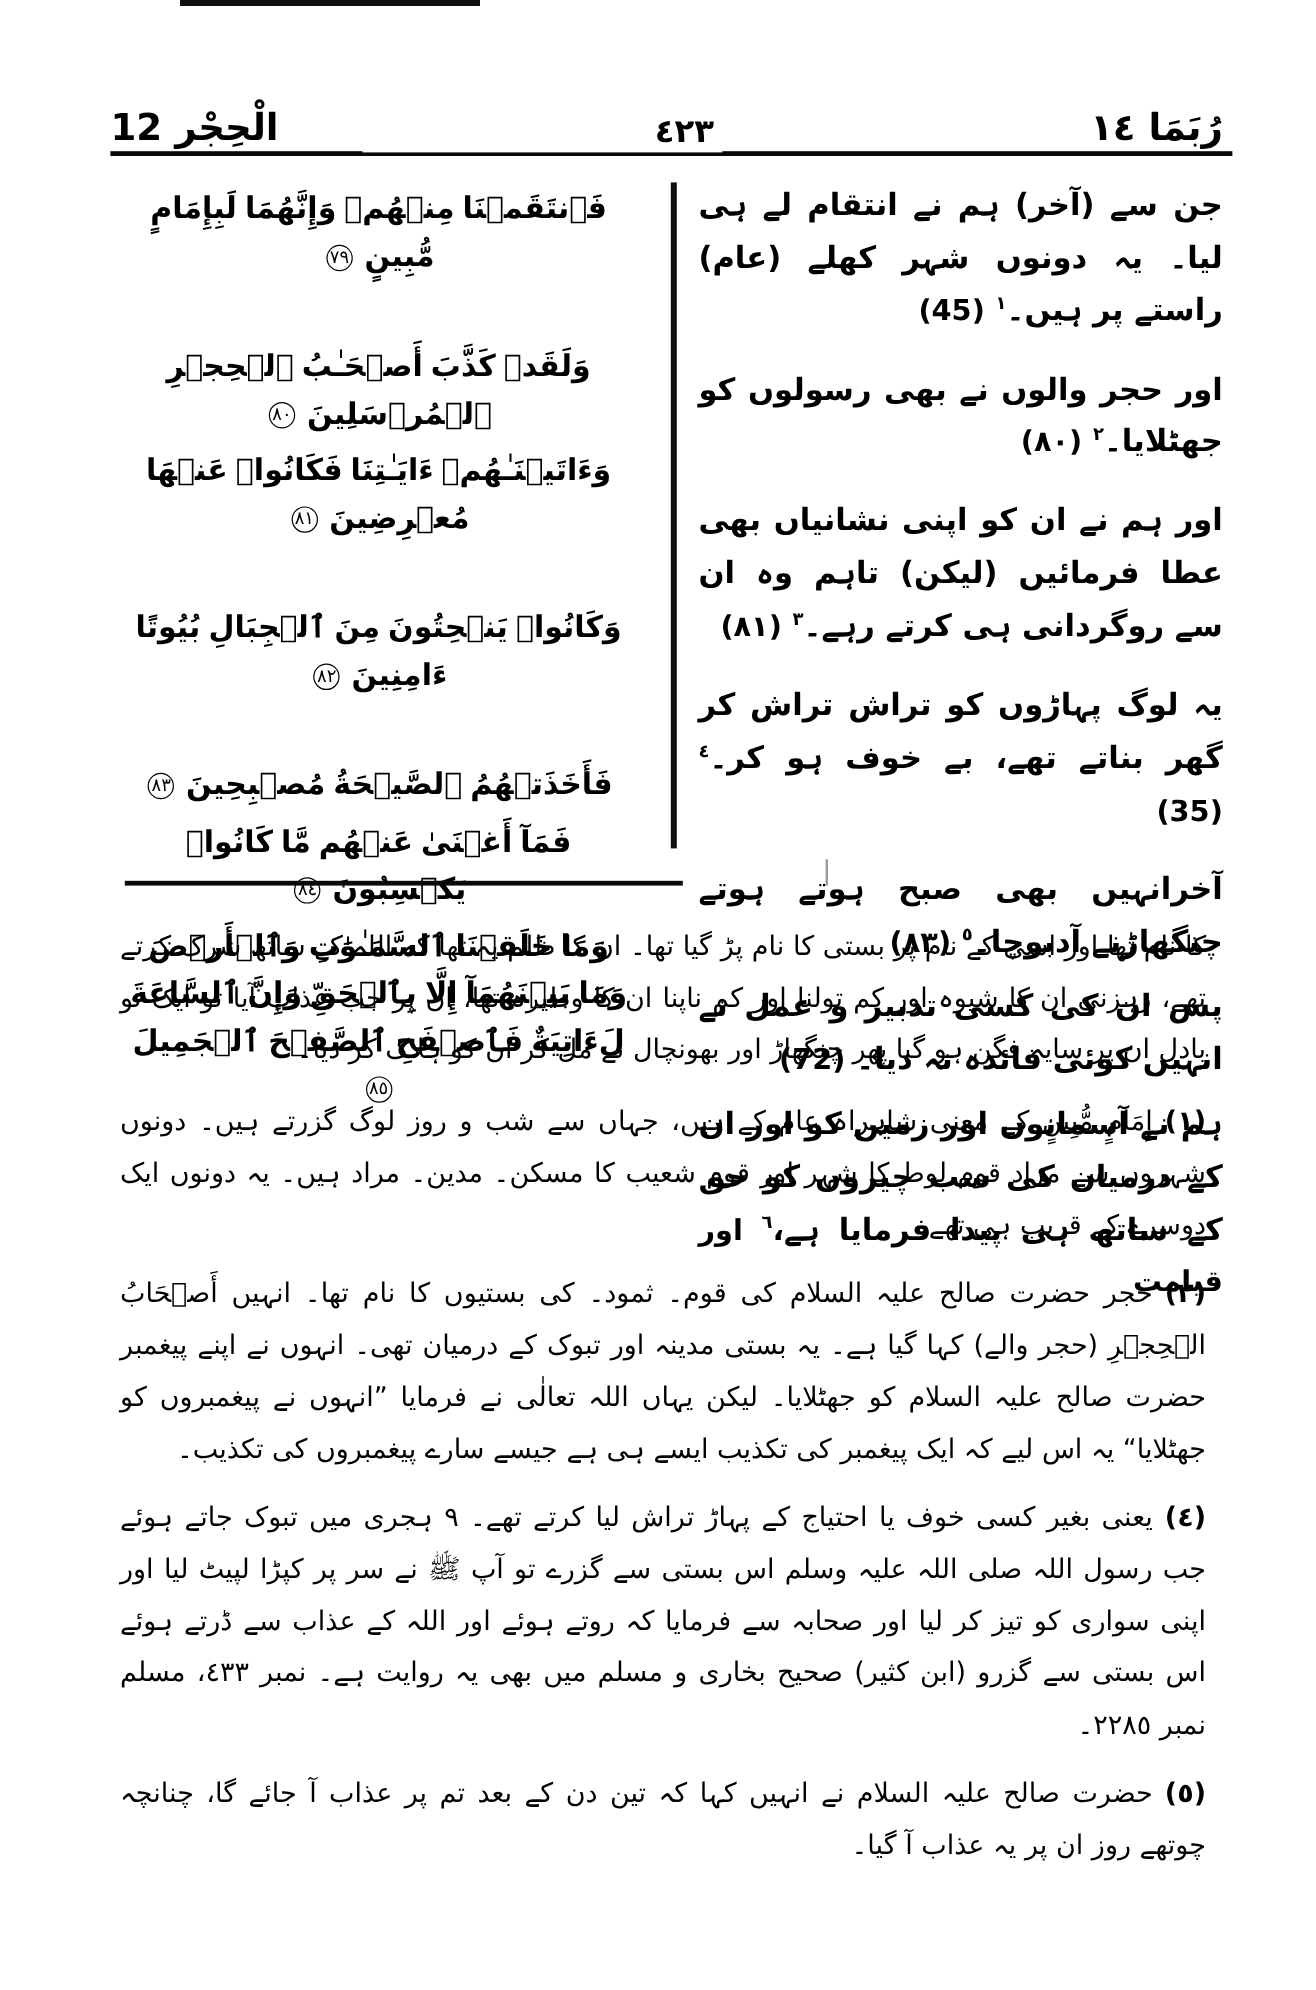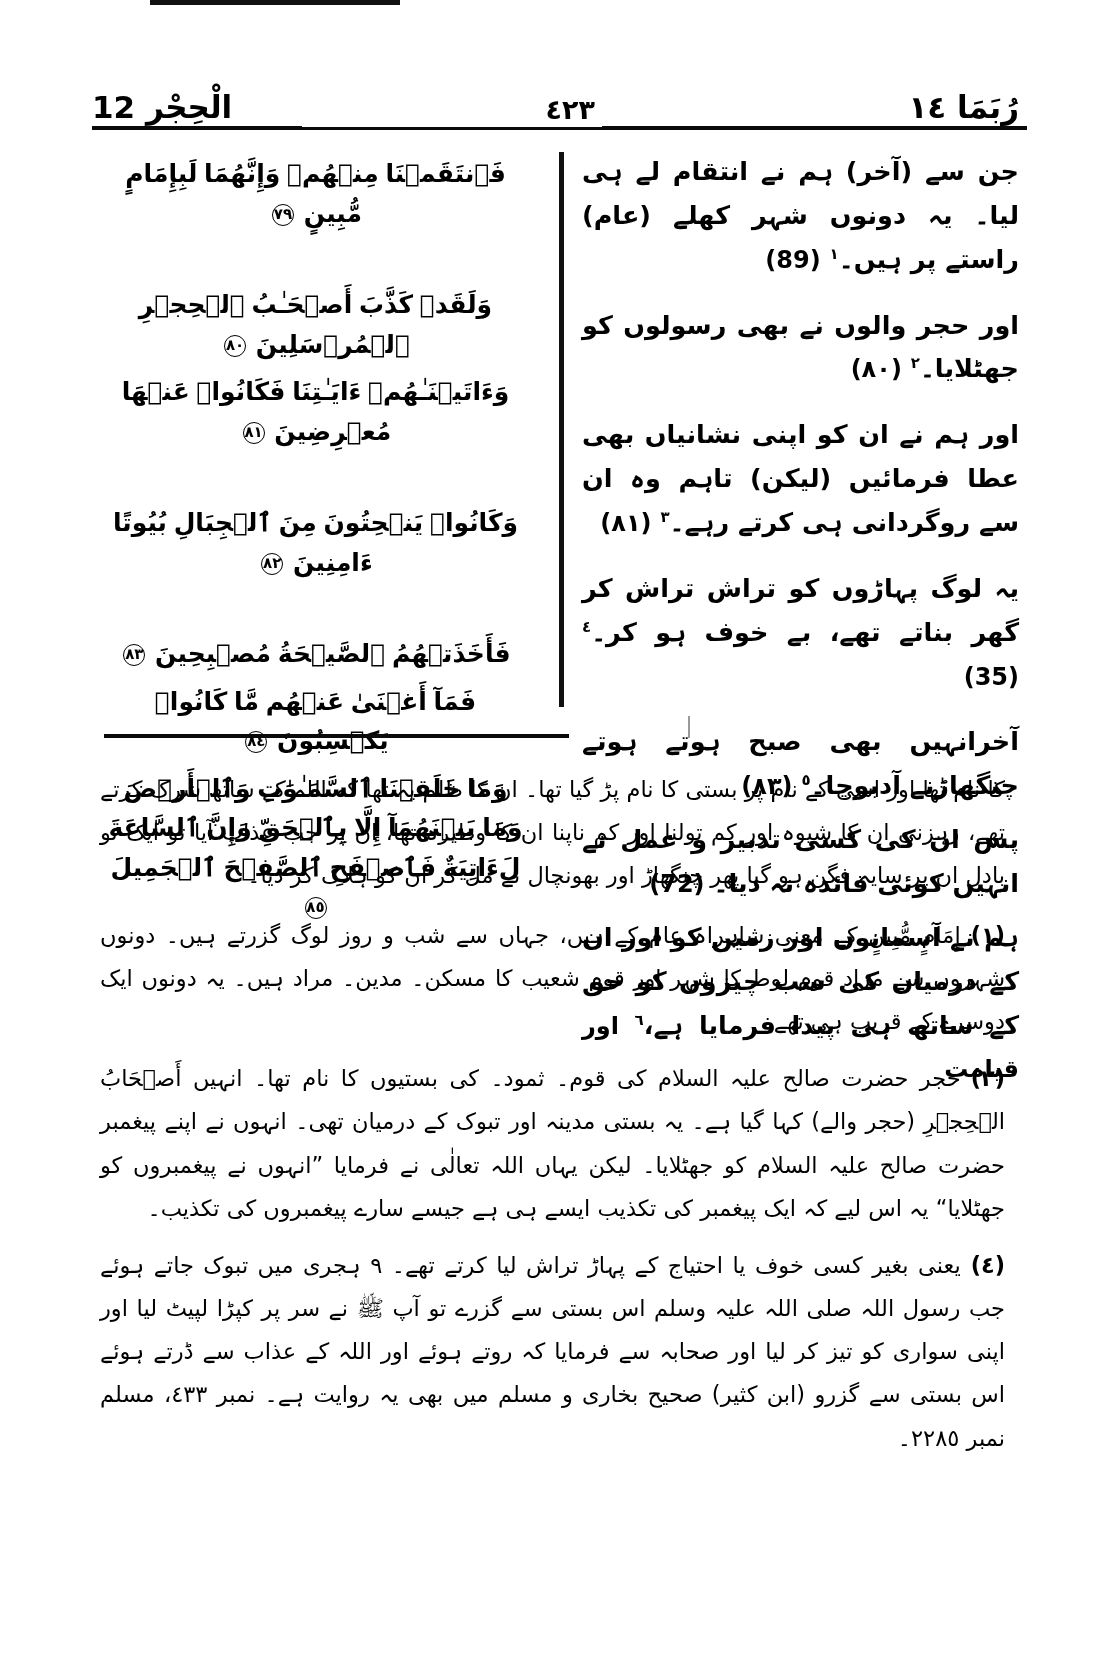--- a/index.html
+++ b/index.html
@@ -130,21 +130,21 @@
     display: inline-block;
     font-size: 15px;
     border: 1.5px solid #000;
     border-radius: 50%;
     width: 20px;
     height: 20px;
     line-height: 18px;
     text-align: center;
     vertical-align: 3px;
     margin: 0 3px;
-    font-weight: 700;
+    font-weight: 400;
   }
 
   .tr-line {
     font-size: 25.5px;
     line-height: 1.72;
     font-weight: 600;
     margin: 0 0 10px 0;
     font-family: "DejaVu Sans", "Liberation Sans", sans-serif;
   }
   .tr-line.spaced { margin-bottom: 22px; }
@@ -252,21 +252,21 @@
         <span>وَمَا خَلَقۡنَا ٱلسَّمَـٰوَٰتِ وَٱلۡأَرۡضَ وَمَا بَيۡنَهُمَآ إِلَّا بِٱلۡحَقِّ وَإِنَّ ٱلسَّاعَةَ لَءَاتِيَةٌ فَٱصۡفَحِ ٱلصَّفۡحَ ٱلۡجَمِيلَ</span>
         <span class="ayah-num">٨٥</span>
       </p>
     </div>
 
     <div class="col-divider"></div>
 
     <div class="col-urdu">
       <p class="tr-line spaced">
         <span>جن سے (آخر) ہم نے انتقام لے ہی لیا۔ یہ دونوں شہر کھلے (عام) راستے پر ہیں۔</span><sup class="fn">١</sup>
-        <span class="vnum">(89)</span>
+        <span class="vnum">(45)</span>
       </p>
       <p class="tr-line spaced">
         <span>اور حجر والوں نے بھی رسولوں کو جھٹلایا۔</span><sup class="fn">٢</sup>
         <span class="vnum">(٨٠)</span>
       </p>
       <p class="tr-line spaced">
         <span>اور ہم نے ان کو اپنی نشانیاں بھی عطا فرمائیں (لیکن) تاہم وہ ان سے روگردانی ہی کرتے رہے۔</span><sup class="fn">٣</sup>
         <span class="vnum">(٨١)</span>
       </p>
       <p class="tr-line spaced">
@@ -301,16 +301,19 @@
 
     <p class="para note">
       <span class="note-marker">(٢)</span><span>حجر حضرت صالح علیہ السلام کی قوم۔ ثمود۔ کی بستیوں کا نام تھا۔ انہیں أَصۡحَابُ الۡحِجۡرِ (حجر والے) کہا گیا ہے۔ یہ بستی مدینہ اور تبوک کے درمیان تھی۔ انہوں نے اپنے پیغمبر حضرت صالح علیہ السلام کو جھٹلایا۔ لیکن یہاں اللہ تعالٰی نے فرمایا ”انہوں نے پیغمبروں کو جھٹلایا“ یہ اس لیے کہ ایک پیغمبر کی تکذیب ایسے ہی ہے جیسے سارے پیغمبروں کی تکذیب۔</span>
     </p>
 
 
     <p class="para note">
       <span class="note-marker">(٤)</span><span>یعنی بغیر کسی خوف یا احتیاج کے پہاڑ تراش لیا کرتے تھے۔ ٩ ہجری میں تبوک جاتے ہوئے جب رسول اللہ صلی اللہ علیہ وسلم اس بستی سے گزرے تو آپ ﷺ نے سر پر کپڑا لپیٹ لیا اور اپنی سواری کو تیز کر لیا اور صحابہ سے فرمایا کہ روتے ہوئے اور اللہ کے عذاب سے ڈرتے ہوئے اس بستی سے گزرو (ابن کثیر) صحیح بخاری و مسلم میں بھی یہ روایت ہے۔ نمبر ٤٣٣، مسلم نمبر ٢٢٨٥۔</span>
     </p>
 
+    <p class="para note">
+      <span class="note-marker">(٥)</span><span>حضرت صالح علیہ السلام نے انہیں کہا کہ تین دن کے بعد تم پر عذاب آ جائے گا، چنانچہ چوتھے روز ان پر یہ عذاب آ گیا۔</span>
+    </p>
 
   </div>
 
 </div>
 
 </body></html>

